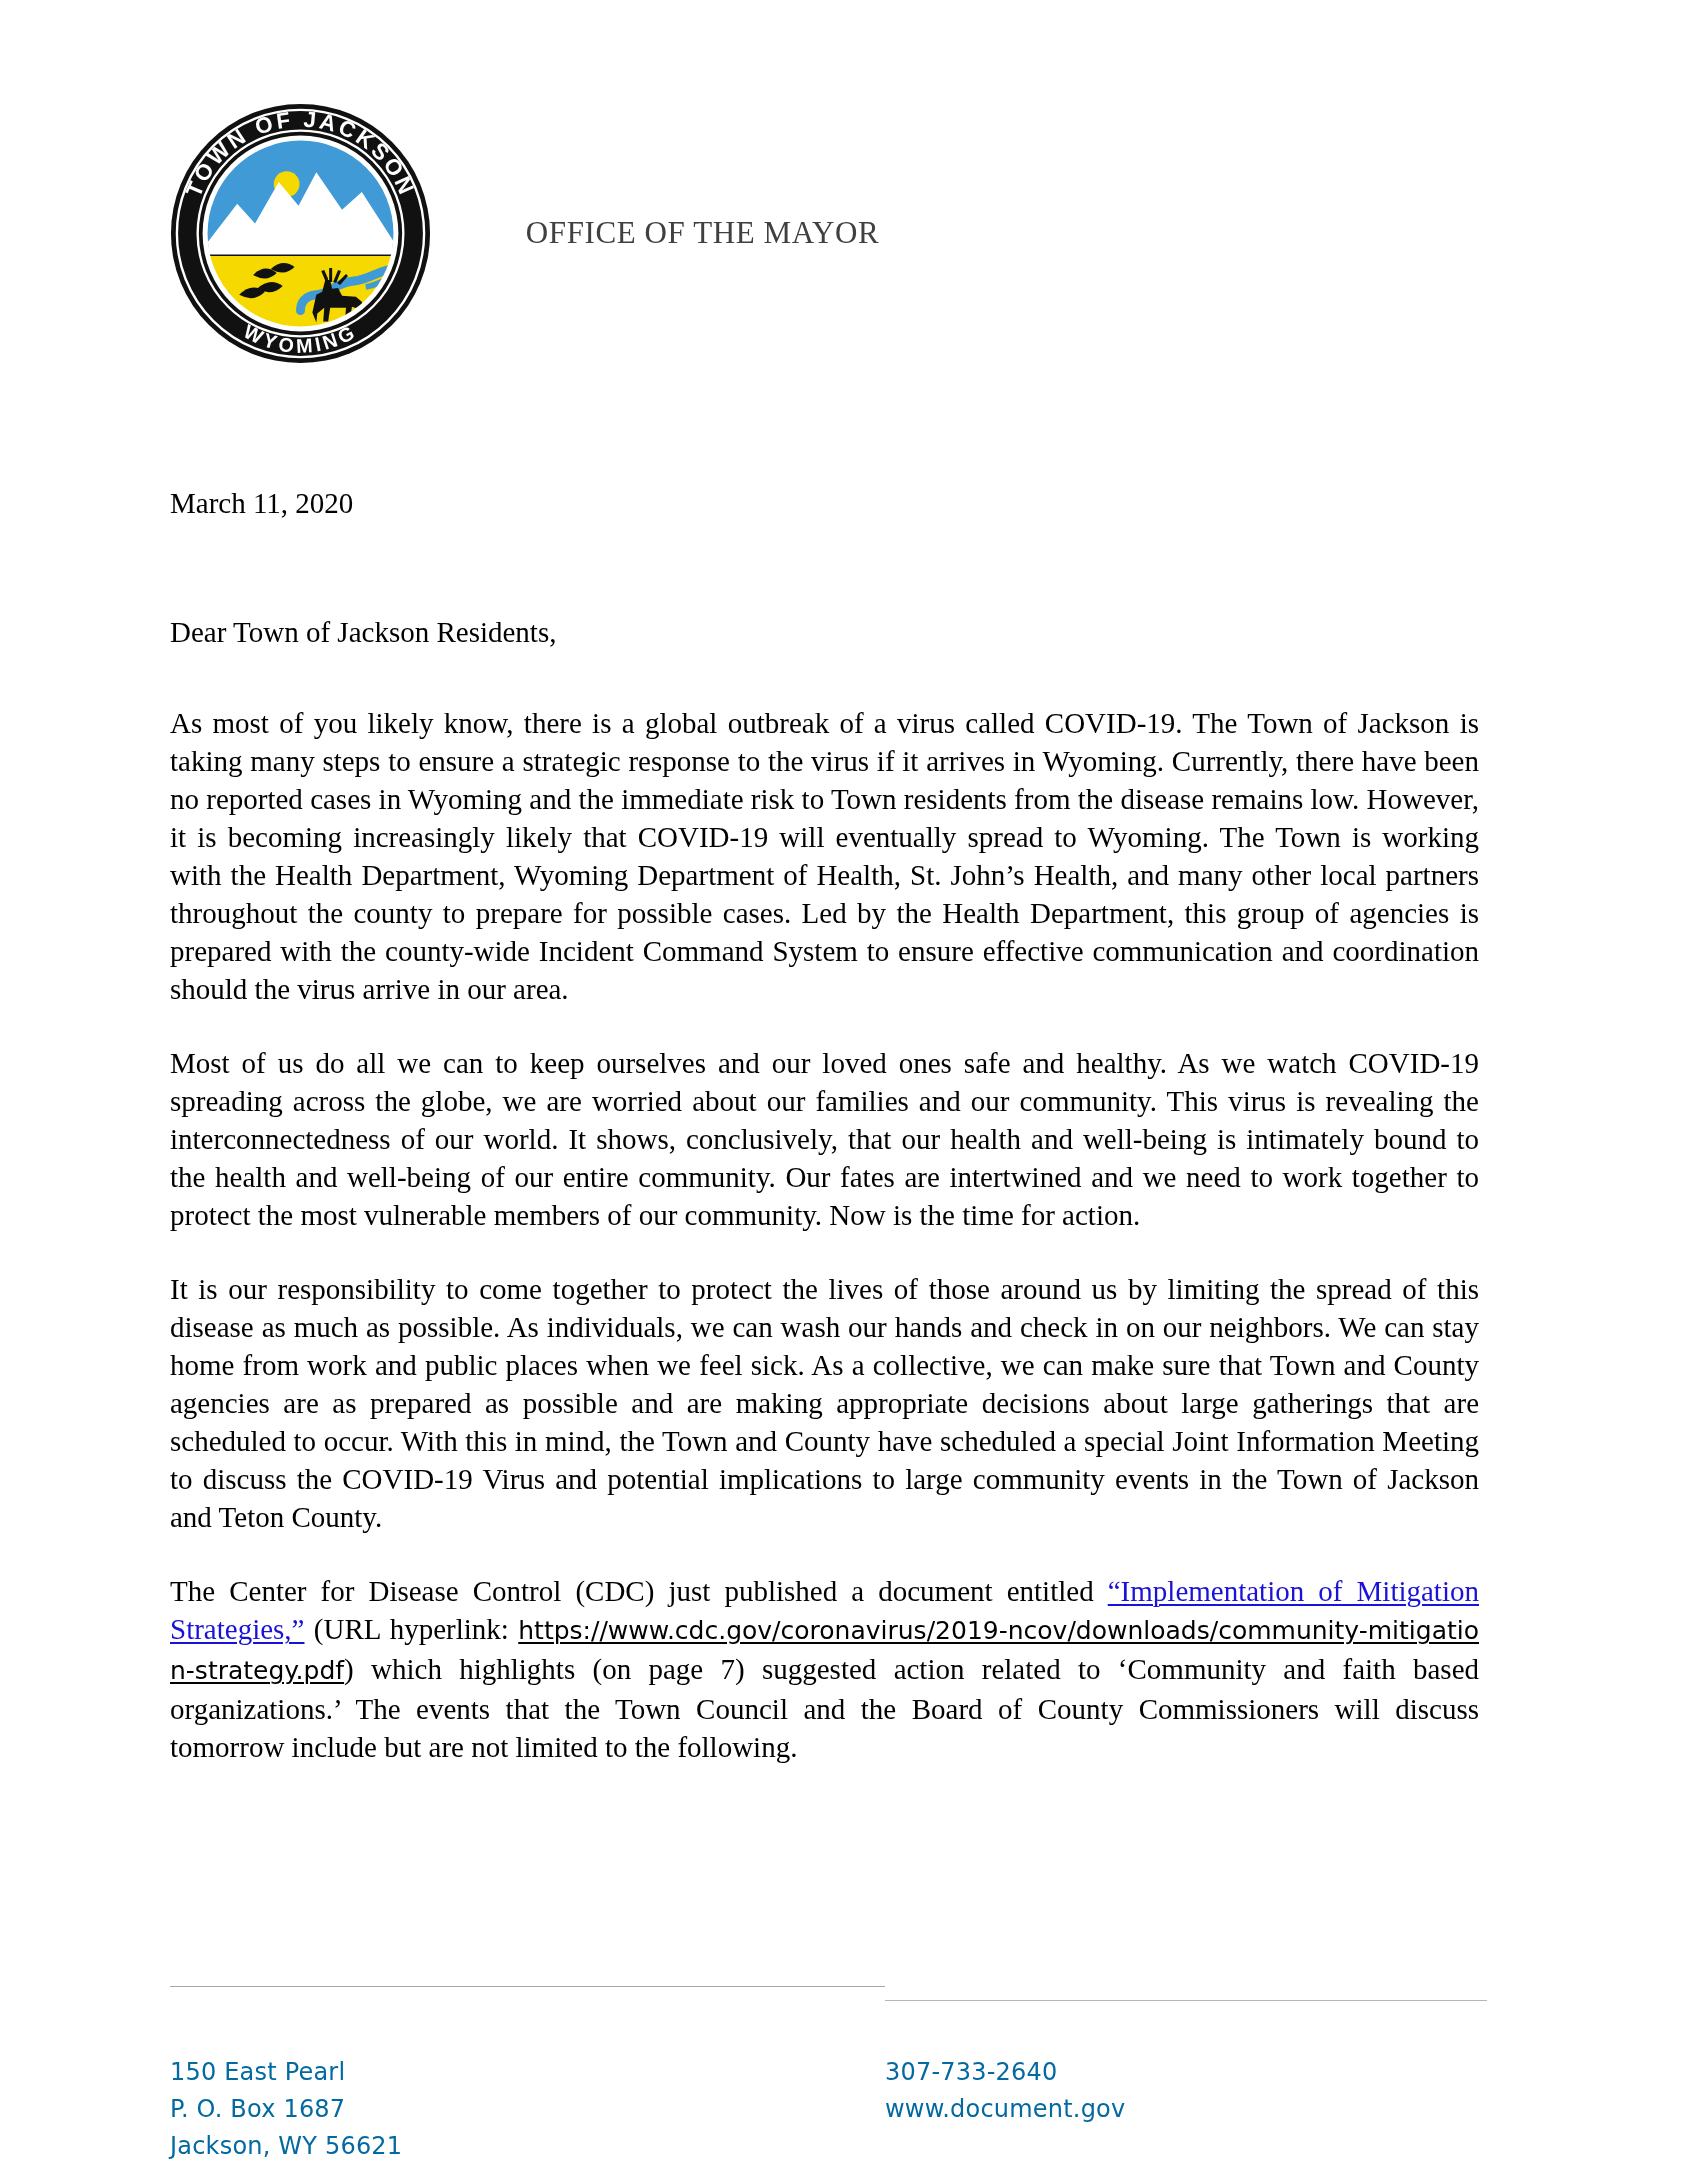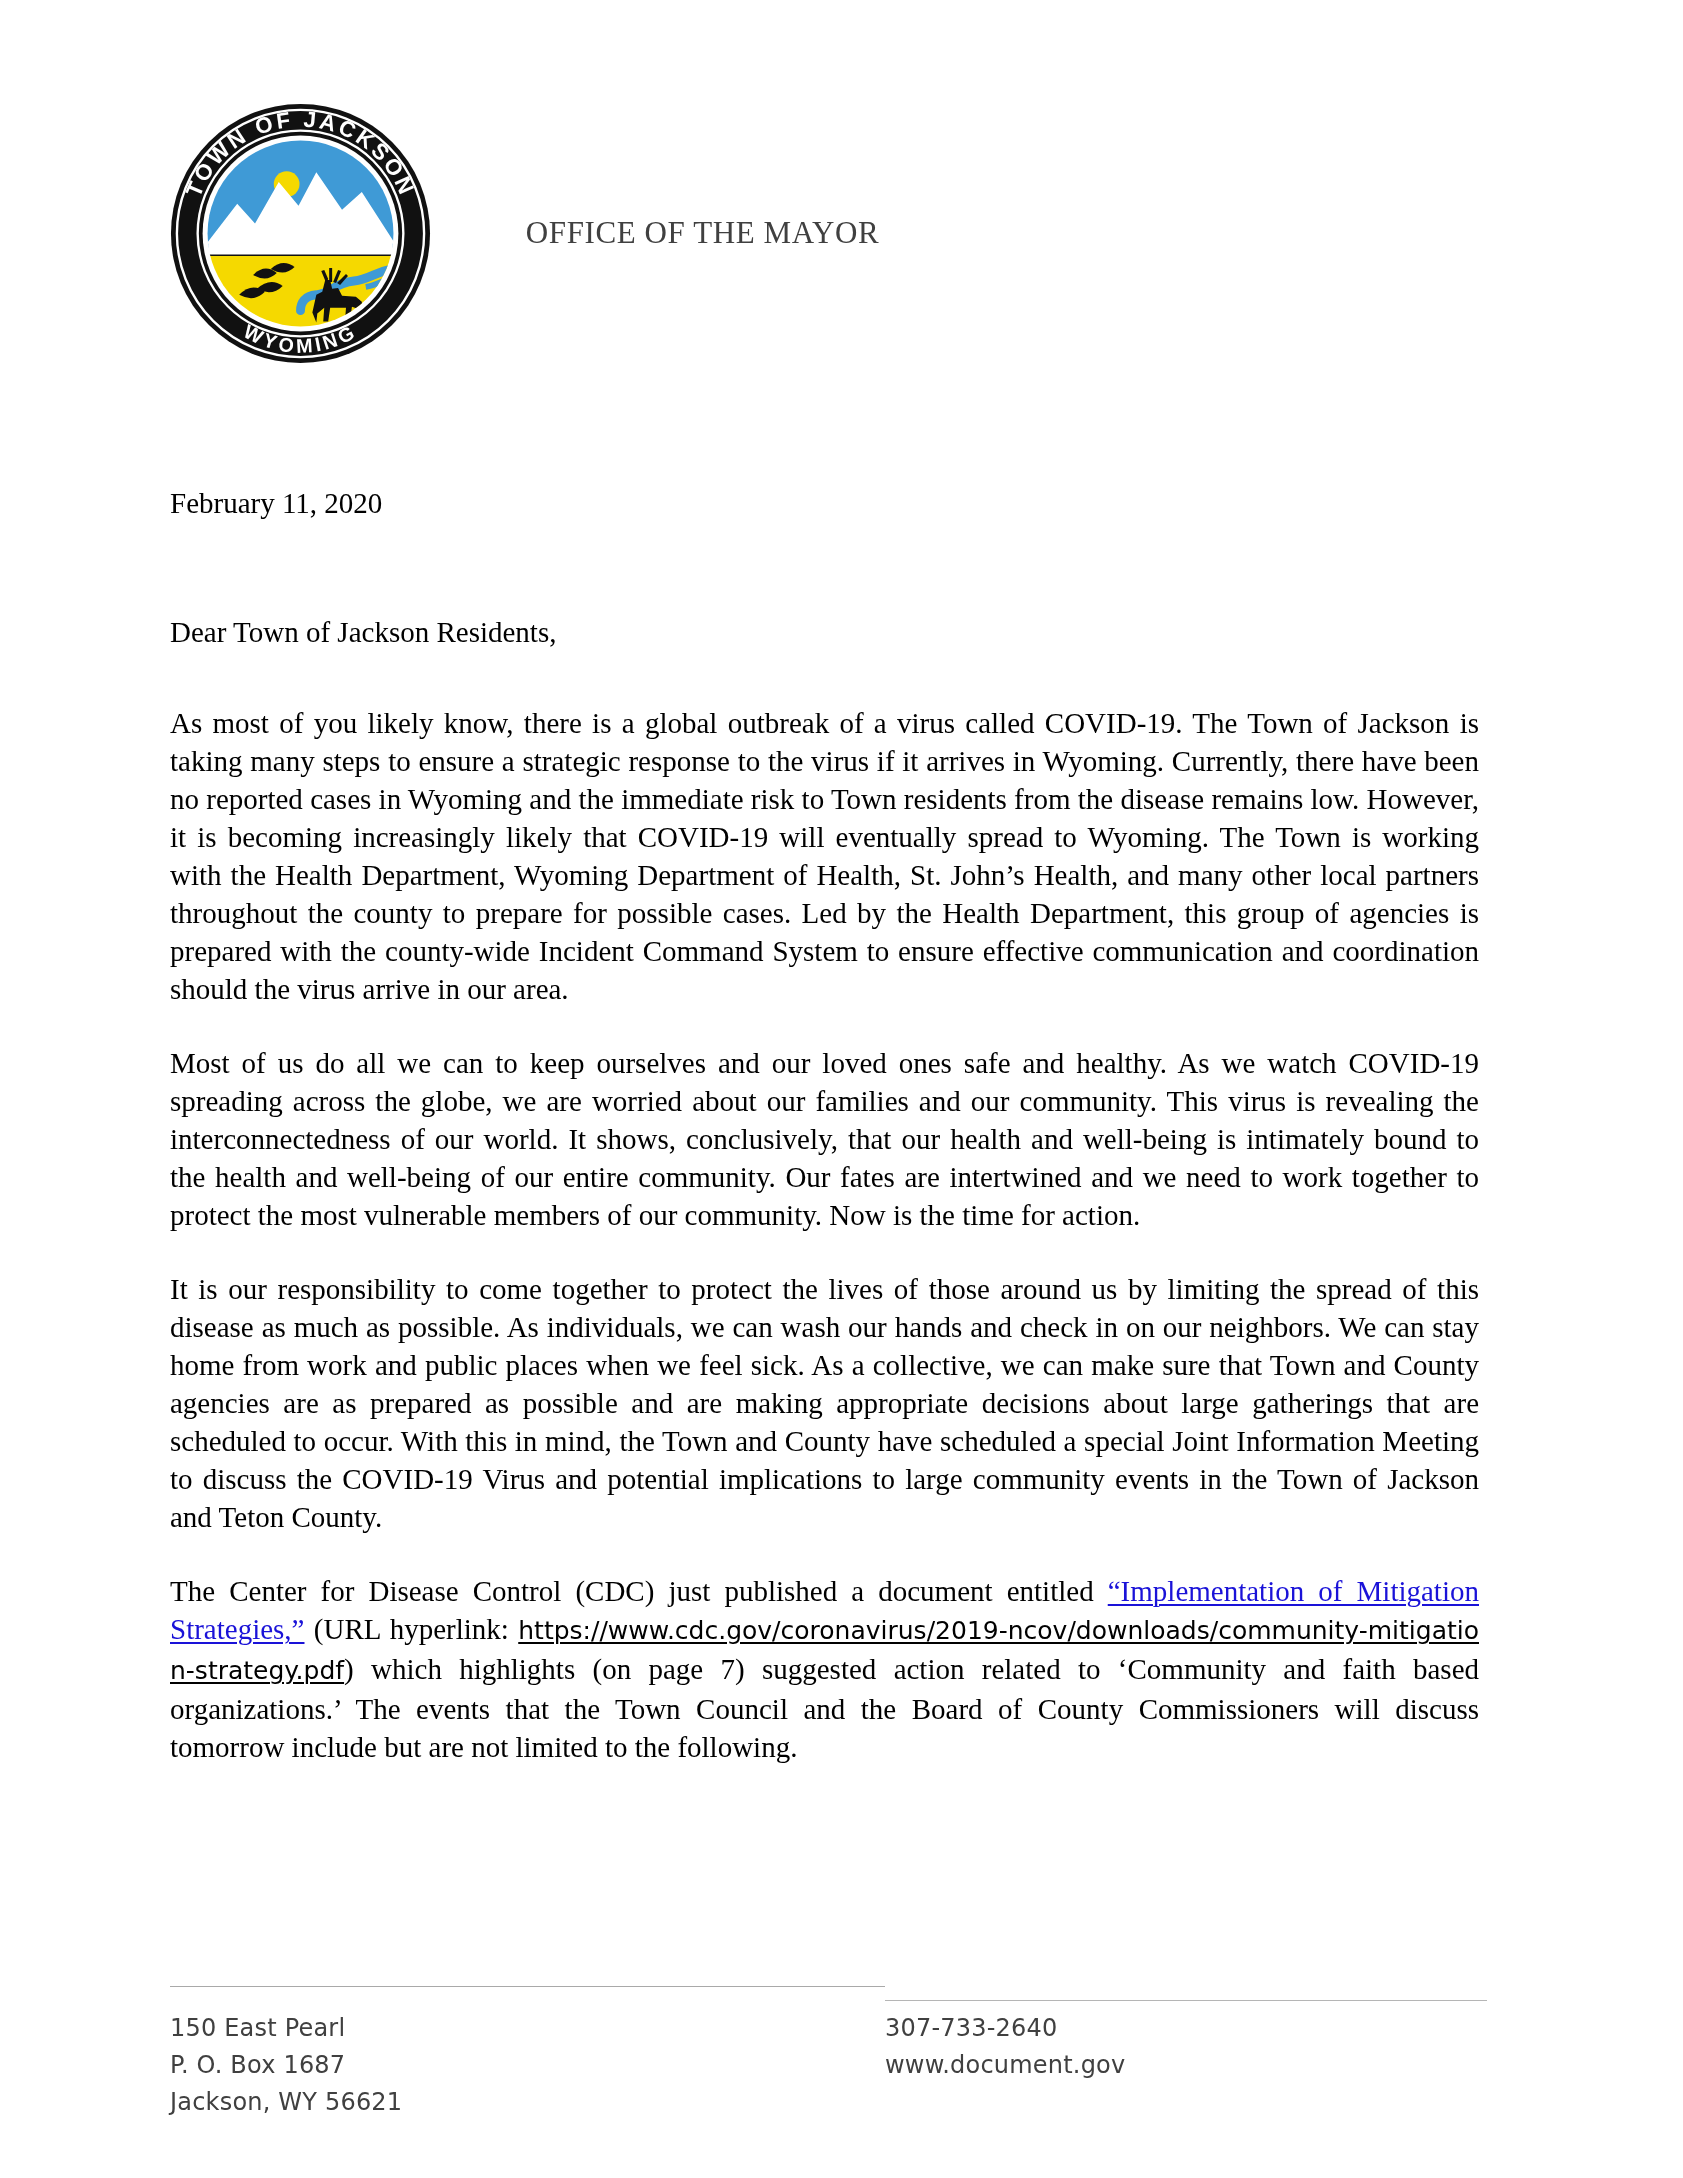--- a/index.html
+++ b/index.html
@@ -129,22 +129,23 @@
     top: 14px;
     width: 602px;
     height: 1px;
     background: #b5b5b5;
   }
   .footer-col {
     position: absolute;
     font-family: "DejaVu Sans", "Liberation Sans", sans-serif;
     font-size: 24px;
     line-height: 37px;
-    color: #404040;
+    color: #0369a1;
     letter-spacing: 0.2px;
+    margin-top: 44px;
   }
   .footer-col.left  { left: 170px; top: 24px; }
   .footer-col.right { left: 885px; top: 24px; }
   .footer-col div { white-space: nowrap; }
 </style>
 </head>
 <body>
 
 <div class="page">
 
@@ -208,21 +209,21 @@
     </div>
 
     <div class="mayor-block">
       <div class="mayor-line l1">OFFICE OF THE MAYOR</div>
     </div>
 
   </div>
 
   <div class="letter-body">
 
-    <div class="date-line">February 11, 2020</div>
+    <div class="date-line">March 11, 2020</div>
 
     <div class="salutation">Dear Town of Jackson Residents,</div>
 
     <p class="para">As most of you likely know, there is a global outbreak of a virus called COVID-19. The Town of Jackson is taking many steps to ensure a strategic response to the virus if it arrives in Wyoming. Currently, there have been no reported cases in Wyoming and the immediate risk to Town residents from the disease remains low. However, it is becoming increasingly likely that COVID-19 will eventually spread to Wyoming. The Town is working with the Health Department, Wyoming Department of Health, St. John’s Health, and many other local partners throughout the county to prepare for possible cases. Led by the Health Department, this group of agencies is prepared with the county-wide Incident Command System to ensure effective communication and coordination should the virus arrive in our area.</p>
     <p class="para">Most of us do all we can to keep ourselves and our loved ones safe and healthy. As we watch COVID-19 spreading across the globe, we are worried about our families and our community. This virus is revealing the interconnectedness of our world. It shows, conclusively, that our health and well-being is intimately bound to the health and well-being of our entire community. Our fates are intertwined and we need to work together to protect the most vulnerable members of our community. Now is the time for action.</p>
     <p class="para">It is our responsibility to come together to protect the lives of those around us by limiting the spread of this disease as much as possible. As individuals, we can wash our hands and check in on our neighbors. We can stay home from work and public places when we feel sick. As a collective, we can make sure that Town and County agencies are as prepared as possible and are making appropriate decisions about large gatherings that are scheduled to occur. With this in mind, the Town and County have scheduled a special Joint Information Meeting to discuss the COVID-19 Virus and potential implications to large community events in the Town of Jackson and Teton County.</p>
 
     <p class="para"><span>The Center for Disease Control (CDC) just published a document entitled </span><a class="doc-link" href="#">“Implementation of Mitigation Strategies,”</a><span> (URL hyperlink: </span><a class="url-link" href="#">https://www.cdc.gov/coronavirus/2019-ncov/downloads/community-mitigation-strategy.pdf</a><span>) which highlights (on page 7) suggested action related to ‘Community and faith based organizations.’ The events that the Town Council and the Board of County Commissioners will discuss tomorrow include but are not limited to the following.</span></p>
 
   </div>

